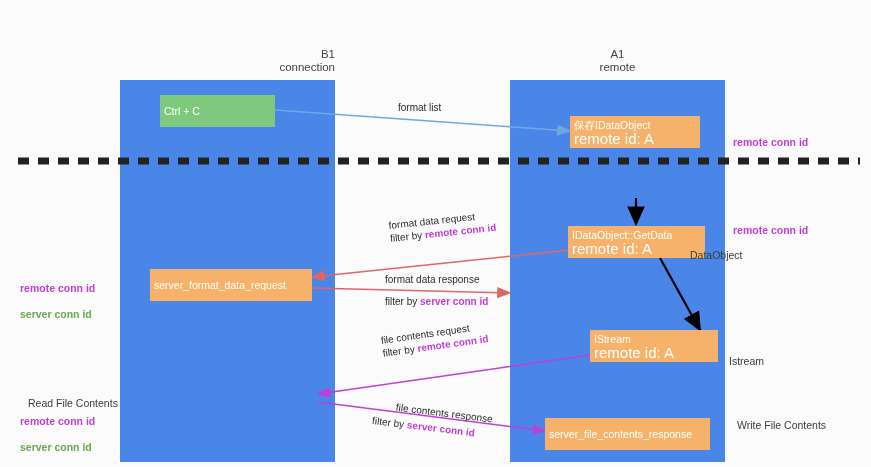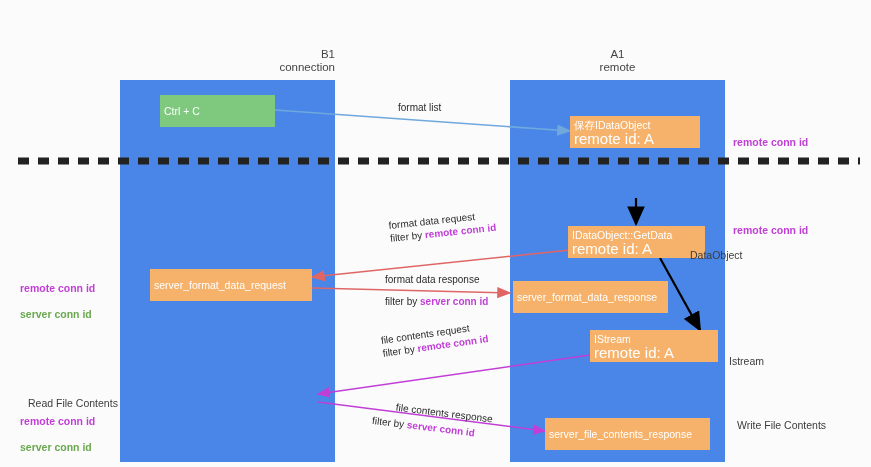--- a/index.html
+++ b/index.html
@@ -143,23 +143,20 @@
 
   <div class="box orange" style="left:568px; top:226px; width:137px; height:32px;">
     <span>IDataObject::GetData</span>
     <span class="l2">remote id: A</span>
   </div>
 
   <div class="box orange" style="left:150px; top:269px; width:162px; height:25px;">
     <span>server_format_data_request</span>
   </div>
 
-  <div class="box orange" style="left:513px; top:281px; width:155px; height:25px;">
-    <span>server_format_data_response</span>
-  </div>
 
   <div class="box orange" style="left:590px; top:330px; width:128px; height:32px;">
     <span>IStream</span>
     <span class="l2">remote id: A</span>
   </div>
 
 
   <div class="box orange" style="left:545px; top:418px; width:165px; height:25px;">
     <span>server_file_contents_response</span>
   </div>

